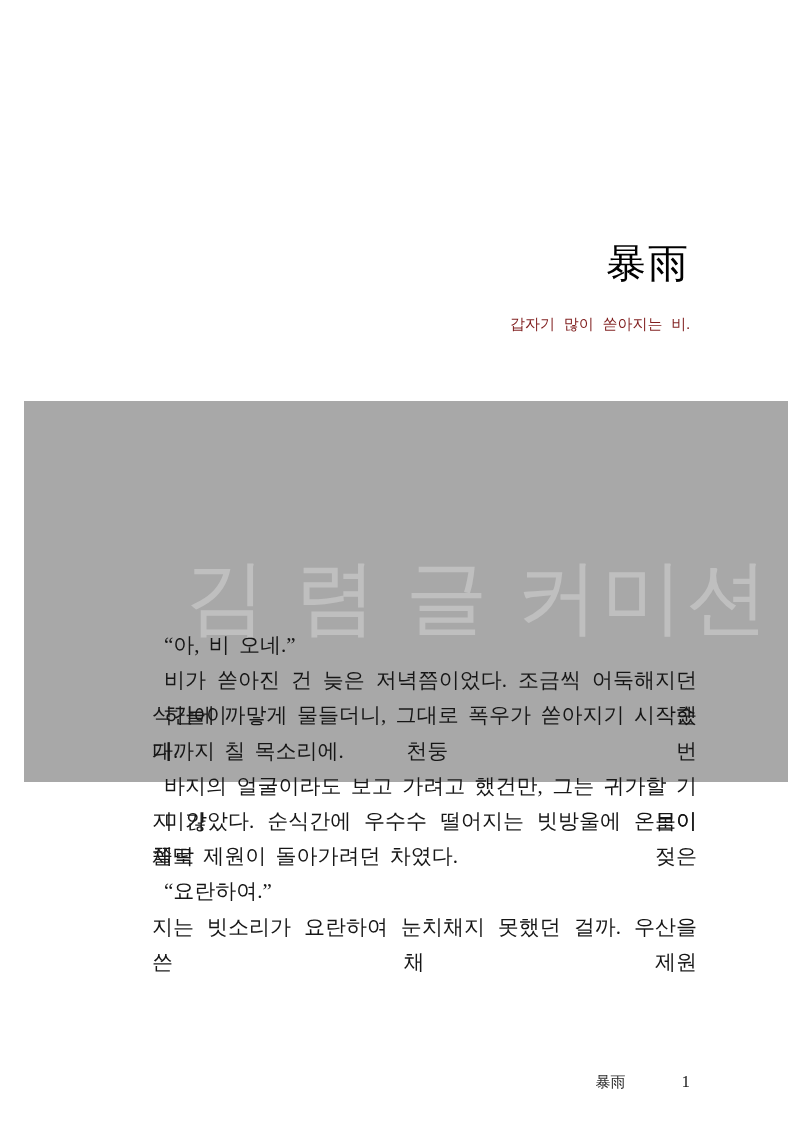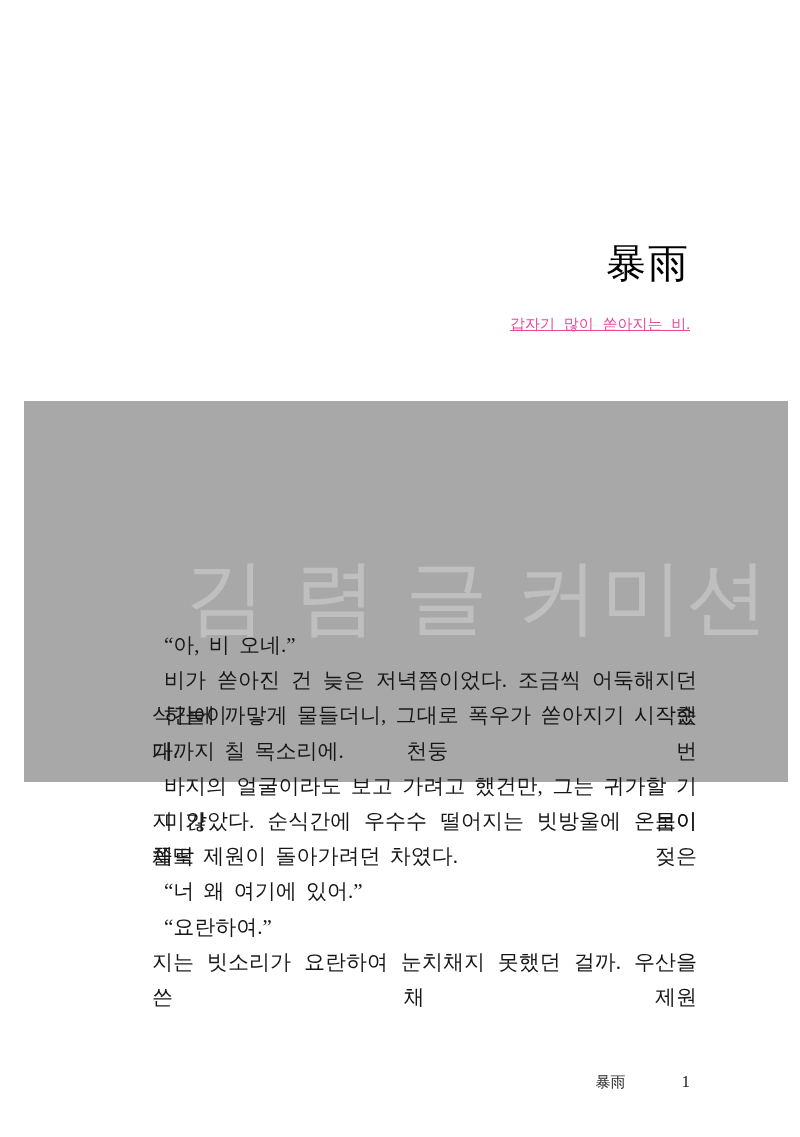--- a/index.html
+++ b/index.html
@@ -32,22 +32,21 @@
     line-height: 46px;
     font-weight: 500;
     letter-spacing: 2px;
     color: #000000;
   }
   .doc-subtitle {
     font-size: 15px;
     line-height: 20px;
     margin-top: 3px;
     word-spacing: 5px;
-    color: #ec4899;
-    text-decoration: underline;
+    color: #7f1d1d;
   }
   .doc-credit {
     font-size: 15px;
     line-height: 24px;
     margin-top: 1px;
     color: #1a1a1a;
     white-space: nowrap;
   }
   .doc-credit .commission {
     font-size: 20px;
@@ -135,20 +134,19 @@
   <div class="watermark">김 렴 글 커미션</div>
 
   <div class="body-text">
       <div class="line indent">“아, 비 오네.”</div>
       <div class="line indent justify">비가 쏟아진 건 늦은 저녁쯤이었다. 조금씩 어둑해지던 하늘이 순</div>
       <div class="line justify">식간에 까맣게 물들더니, 그대로 폭우가 쏟아지기 시작했다. 천둥 번</div>
       <div class="line">개까지 칠 목소리에.</div>
       <div class="line indent justify">바지의 얼굴이라도 보고 가려고 했건만, 그는 귀가할 기미가 보이</div>
       <div class="line justify">지 않았다. 순식간에 우수수 떨어지는 빗방울에 온몸이 쫄딱 젖은</div>
       <div class="line">채로 제원이 돌아가려던 차였다.</div>
-      <div class="line indent">“너 왜 여기에 있어.”</div>
       <div class="line indent">“요란하여.”</div>
       <div class="line justify">지는 빗소리가 요란하여 눈치채지 못했던 걸까. 우산을 쓴 채 제원</div>
     </div>
 
   <div class="footer"><span>暴雨</span><span class="page-num">1</span></div>
 
 </div>
 
 </body></html>

